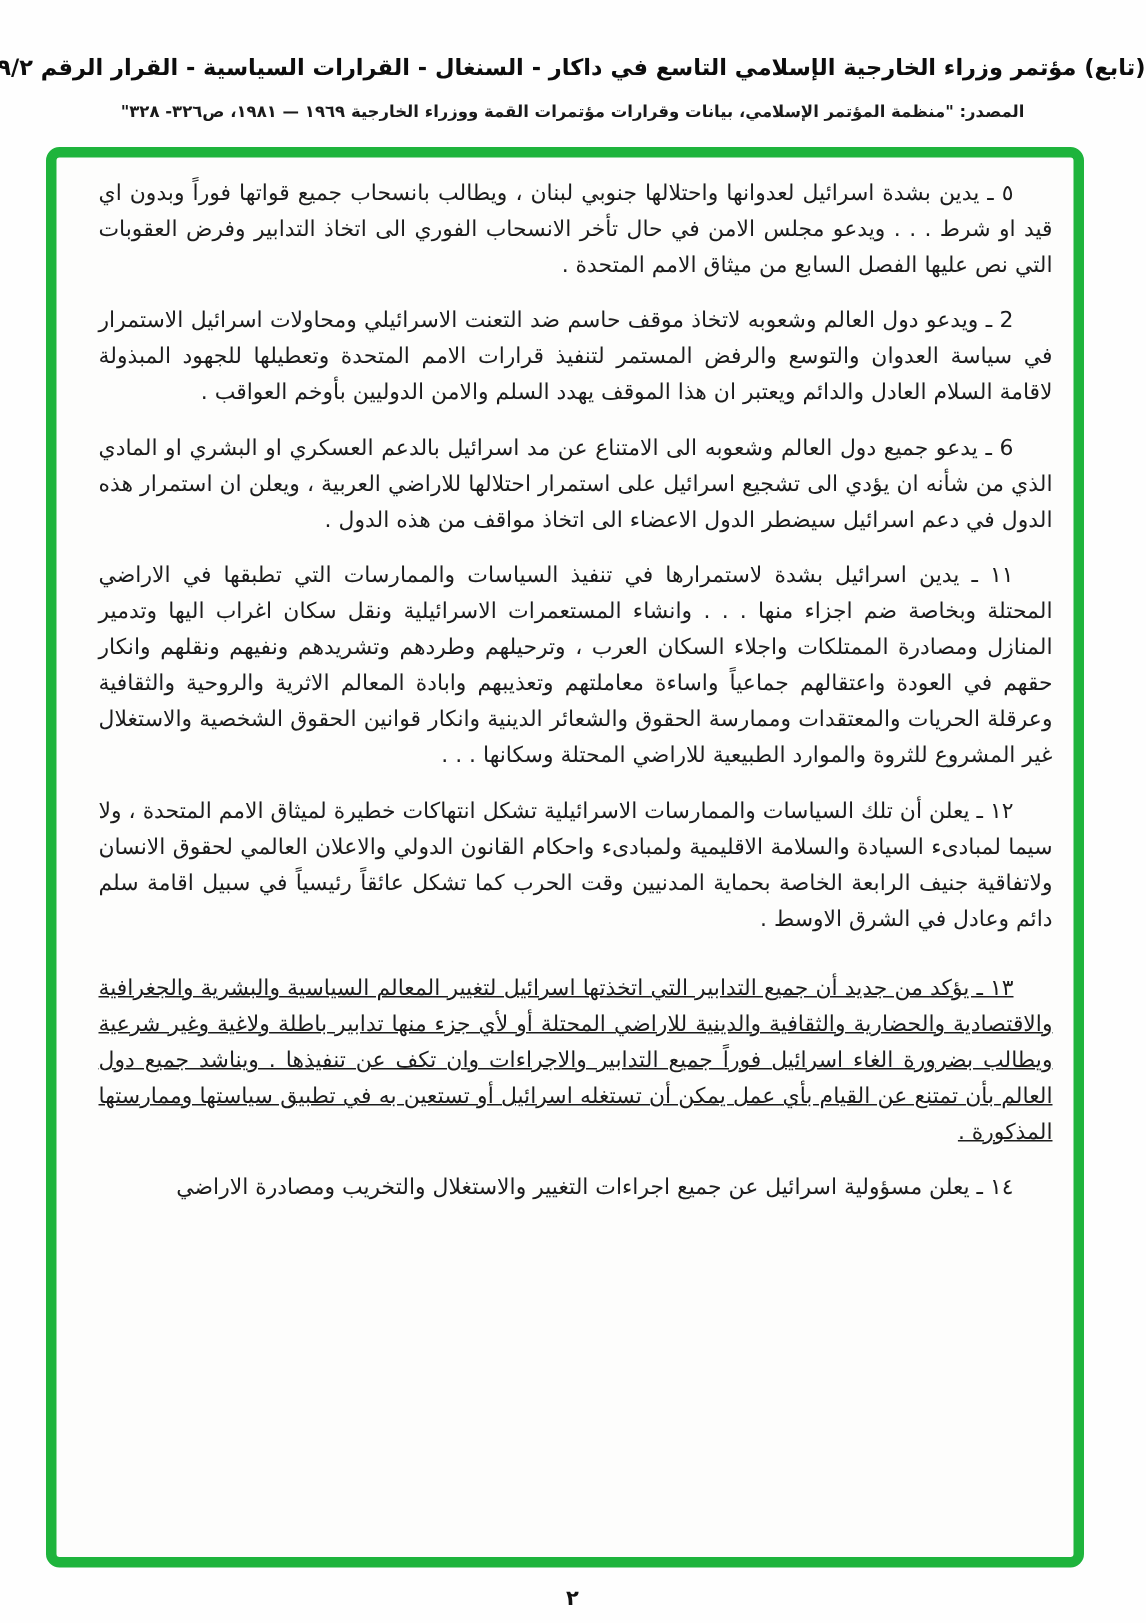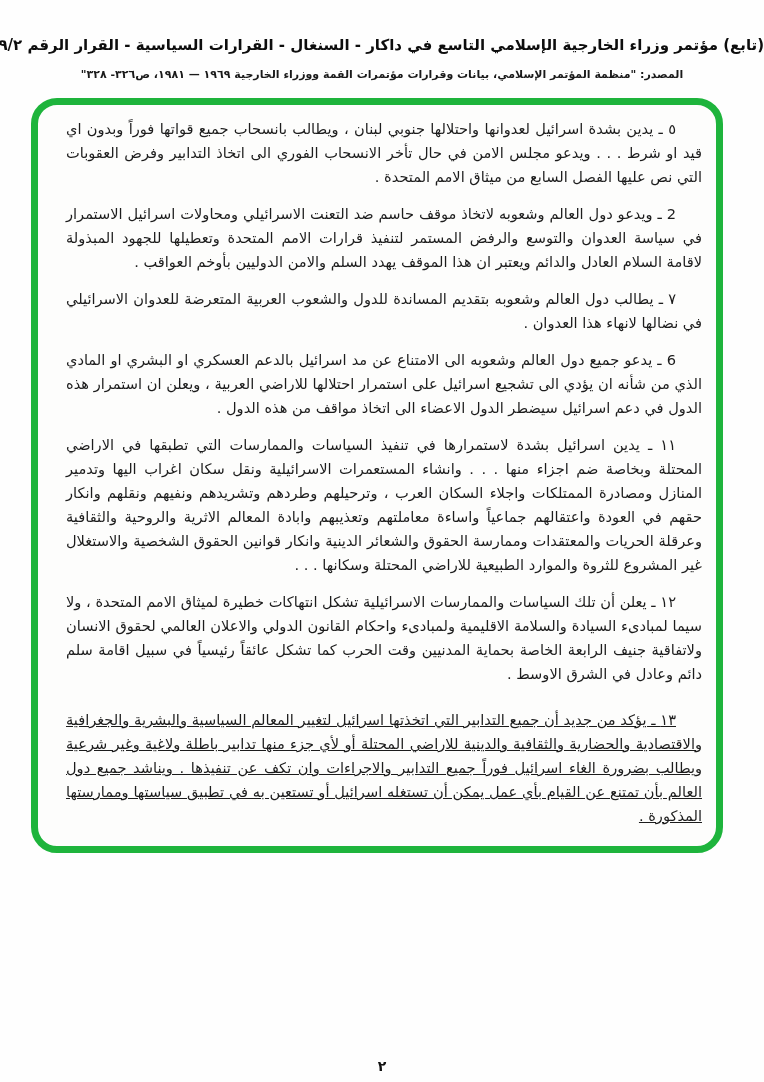--- a/index.html
+++ b/index.html
@@ -38,24 +38,24 @@
     font-size: 11px;
     font-weight: bold;
     white-space: nowrap;
     color: #1a1a1a;
   }
   .annotation-box {
     position: absolute;
     top: 98px;
     left: 31px;
     width: 692px;
-    height: 755px;
+    height: 947px;
     box-sizing: border-box;
     border: 7px solid #1eb43c;
-    border-radius: 26px;
+    border-radius: 9px;
     padding: 12px 14px 6px 28px;
     overflow: hidden;
     background: #fdfdfc;
   }
   .annotation-box p {
     margin: 0 0 13px 0;
     font-size: 14.6px;
     line-height: 24px;
     text-align: justify;
     text-indent: 26px;
@@ -81,21 +81,20 @@
 
 <div class="page">
 
   <div class="doc-title">(تابع)  مؤتمر وزراء الخارجية الإسلامي التاسع في داكار - السنغال - القرارات السياسية - القرار الرقم ٩/٢- س</div>
 
   <div class="doc-source">المصدر: "منظمة المؤتمر الإسلامي، بيانات وقرارات مؤتمرات القمة ووزراء الخارجية ١٩٦٩ — ١٩٨١، ص٣٢٦- ٣٢٨"</div>
 
   <div class="annotation-box" style="border-color: rgb(30, 180, 60);">
     <p>٥ ـ يدين بشدة اسرائيل لعدوانها واحتلالها جنوبي لبنان ، ويطالب بانسحاب جميع قواتها فوراً وبدون اي قيد او شرط . . .  ويدعو مجلس الامن في حال تأخر الانسحاب الفوري الى اتخاذ التدابير وفرض العقوبات التي نص عليها الفصل السابع من ميثاق الامم المتحدة .</p>
     <p>2 ـ ويدعو دول العالم وشعوبه لاتخاذ موقف حاسم ضد التعنت الاسرائيلي ومحاولات اسرائيل الاستمرار في سياسة العدوان والتوسع والرفض المستمر لتنفيذ قرارات الامم المتحدة وتعطيلها للجهود المبذولة لاقامة السلام العادل والدائم ويعتبر ان هذا الموقف يهدد السلم والامن الدوليين بأوخم العواقب .</p>
-    <p>٧ ـ يطالب دول العالم وشعوبه بتقديم المساندة للدول والشعوب العربية المتعرضة للعدوان الاسرائيلي في نضالها لانهاء هذا العدوان .</p>
     <p>6 ـ يدعو جميع دول العالم وشعوبه الى الامتناع عن مد اسرائيل بالدعم العسكري او البشري او المادي الذي من شأنه ان يؤدي الى تشجيع اسرائيل على استمرار احتلالها للاراضي العربية ، ويعلن ان استمرار هذه الدول في دعم اسرائيل سيضطر الدول الاعضاء الى اتخاذ مواقف من هذه الدول .</p>
     <p>١١ ـ يدين اسرائيل بشدة لاستمرارها في تنفيذ السياسات والممارسات التي تطبقها في الاراضي المحتلة وبخاصة ضم اجزاء منها . . .  وانشاء المستعمرات الاسرائيلية ونقل سكان اغراب اليها وتدمير المنازل ومصادرة الممتلكات واجلاء السكان العرب ، وترحيلهم وطردهم وتشريدهم ونفيهم ونقلهم وانكار حقهم في العودة واعتقالهم جماعياً واساءة معاملتهم وتعذيبهم وابادة المعالم الاثرية والروحية والثقافية وعرقلة الحريات والمعتقدات وممارسة الحقوق والشعائر الدينية وانكار قوانين الحقوق الشخصية والاستغلال غير المشروع للثروة والموارد الطبيعية للاراضي المحتلة وسكانها . . .</p>
     <p>١٢ ـ يعلن أن تلك السياسات والممارسات الاسرائيلية تشكل انتهاكات خطيرة لميثاق الامم المتحدة ، ولا سيما لمبادىء السيادة والسلامة الاقليمية ولمبادىء واحكام القانون الدولي والاعلان العالمي لحقوق الانسان ولاتفاقية جنيف الرابعة الخاصة بحماية المدنيين وقت الحرب كما تشكل عائقاً رئيسياً في سبيل اقامة سلم دائم وعادل في الشرق الاوسط .</p>
     <p class="gap-lg">١٣ ـ يؤكد من جديد أن جميع التدابير التي اتخذتها اسرائيل لتغيير المعالم السياسية والبشرية والجغرافية والاقتصادية والحضارية والثقافية والدينية للاراضي المحتلة أو لأي جزء منها تدابير باطلة ولاغية وغير شرعية ويطالب بضرورة الغاء اسرائيل فوراً جميع التدابير والاجراءات وان تكف عن تنفيذها . ويناشد جميع دول العالم بأن تمتنع عن القيام بأي عمل يمكن أن تستغله اسرائيل أو تستعين به في تطبيق سياستها وممارستها المذكورة .</p>
     <p>١٤ ـ يعلن مسؤولية اسرائيل عن جميع اجراءات التغيير والاستغلال والتخريب ومصادرة الاراضي</p>
   </div>
 
   <div class="page-number">٢</div>
 
 </div>

